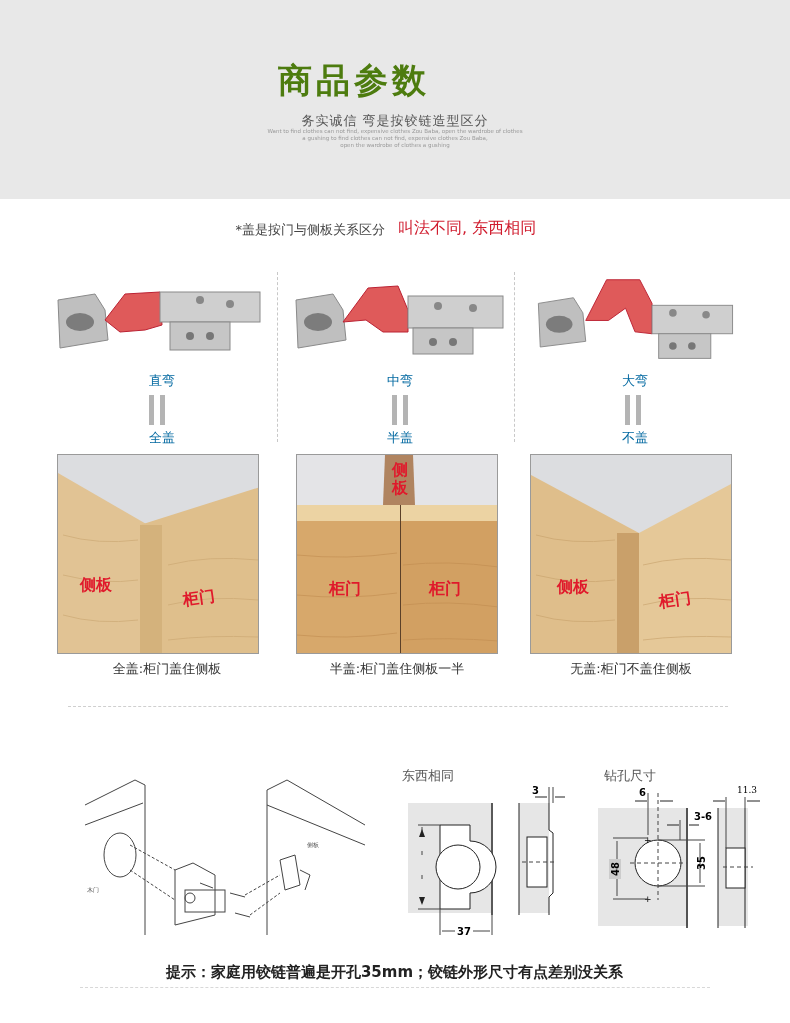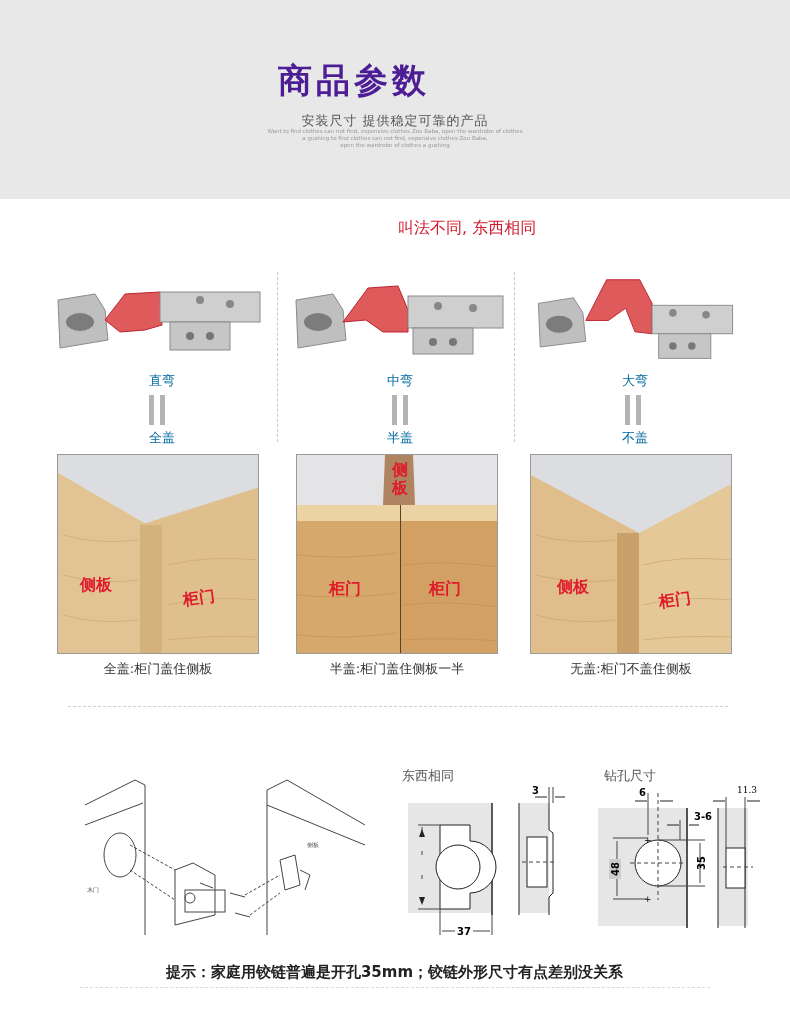--- a/index.html
+++ b/index.html
@@ -1,21 +1,21 @@
 <!DOCTYPE html>
 <html><head>
 <meta charset="utf-8">
 <style>
   * { box-sizing: border-box; margin: 0; padding: 0; }
   body { width: 790px; height: 1023px; background: #ffffff; font-family: "DejaVu Sans", sans-serif; position: relative; overflow: hidden; }
   .abs { position: absolute; }
 
   
   .header { left: 0; top: 0; width: 790px; height: 199px; background: #e8e8e8; }
-  .title { left: 0; top: 58px; width: 708px; text-align: center; font-size: 34px; font-weight: bold; color: #4c1d95; letter-spacing: 4px; }
+  .title { left: 0; top: 58px; width: 708px; text-align: center; font-size: 34px; font-weight: bold; color: #4d7c0f; letter-spacing: 4px; }
   .subtitle { left: 0; top: 112px; width: 790px; text-align: center; font-size: 13px; color: #555; letter-spacing: 1px; }
   .en { left: 0; width: 790px; text-align: center; font-size: 5.5px; color: #999; line-height: 7px; }
 
   
   .expl { left: 150px; top: 221px; width: 235px; text-align: right; font-size: 13px; color: #444; line-height: 18px; }
   .expl-red { left: 398px; top: 218px; font-size: 16px; color: #d01c2e; }
 
   
   .col-divider { top: 272px; width: 0; height: 170px; border-left: 1px dashed #c8c8c8; }
   .hinge { width: 220px; height: 90px; }
@@ -33,26 +33,27 @@
   
   .diag-title { font-size: 13px; color: #555; }
   .tip { left: 0; top: 963px; width: 789px; text-align: center; font-size: 15px; font-weight: bold; color: #222; }
   .tip-line { left: 80px; top: 987px; width: 630px; border-top: 1px dashed #d8d8d8; }
 </style>
 </head>
 <body>
 
 <div class="abs header"></div>
 <div class="abs title">商品参数</div>
-<div class="abs subtitle">安装尺寸 提供稳定可靠的产品</div>
+<div class="abs subtitle">务实诚信 弯是按铰链造型区分</div>
 <div class="abs en" style="top:128px">Want to find clothes can not find, expensive clothes Zou Baba, open the wardrobe of clothes</div>
 <div class="abs en" style="top:135px">a gushing to find clothes can not find, expensive clothes Zou Baba,</div>
 <div class="abs en" style="top:142px">open the wardrobe of clothes a gushing</div>
 
 <div class="abs expl">
+  <div>*盖是按门与侧板关系区分</div>
 </div>
 <div class="abs expl-red">叫法不同, 东西相同</div>
 
 <div class="abs col-divider" style="left:277px"></div>
 <div class="abs col-divider" style="left:514px"></div>
 
 <svg class="abs hinge" style="left:50px;top:280px" viewBox="0 0 220 90">
   <path d="M8 20 L45 14 L55 30 L58 60 L10 68 Z" fill="#bfbfbf" stroke="#8a8a8a"></path>
   <ellipse cx="30" cy="42" rx="14" ry="9" fill="#7c7c7c"></ellipse>
   <path d="M55 40 L75 14 L110 12 L112 45 L95 50 L70 52 Z" fill="#df5a5a" stroke="#b23"></path>
@@ -117,21 +118,21 @@
         <path d="M5 120 Q45 130 80 125"></path>
         <path d="M5 160 Q40 170 80 165"></path>
       <path d="M110 110 Q150 100 200 105"></path>
         <path d="M110 150 Q150 140 200 145"></path>
         <path d="M110 185 Q150 180 200 182"></path>
     </g>
   </svg>
   <span class="abs wood-label" style="left:22px;top:120px">侧板</span>
   <span class="abs wood-label" style="left:125px;top:133px;transform:rotate(-8deg)">柜门</span>
 </div>
-<div class="abs photo-caption" style="left:43px;top:660px">全盖:柜门盖住侧板</div>
+<div class="abs photo-caption" style="left:52px;top:660px">全盖:柜门盖住侧板</div>
 
 <div class="abs photo" style="left:296px;top:454px">
   <svg width="202" height="200" viewBox="0 0 202 200">
     <rect width="202" height="200" fill="#e4e4e7"></rect>
     <polygon points="88,0 116,0 118,50 86,50" fill="#b08460"></polygon>
     <rect x="0" y="50" width="202" height="18" fill="#ecd3a3"></rect>
     <rect x="0" y="66" width="103" height="134" fill="#d7a86b"></rect>
     <rect x="104" y="66" width="98" height="134" fill="#d2a062"></rect>
     <line x1="103.5" y1="50" x2="103.5" y2="200" stroke="#5b4028" stroke-width="1"></line>
     <g stroke="#c08c50" stroke-width="1" opacity=".6" fill="none">

